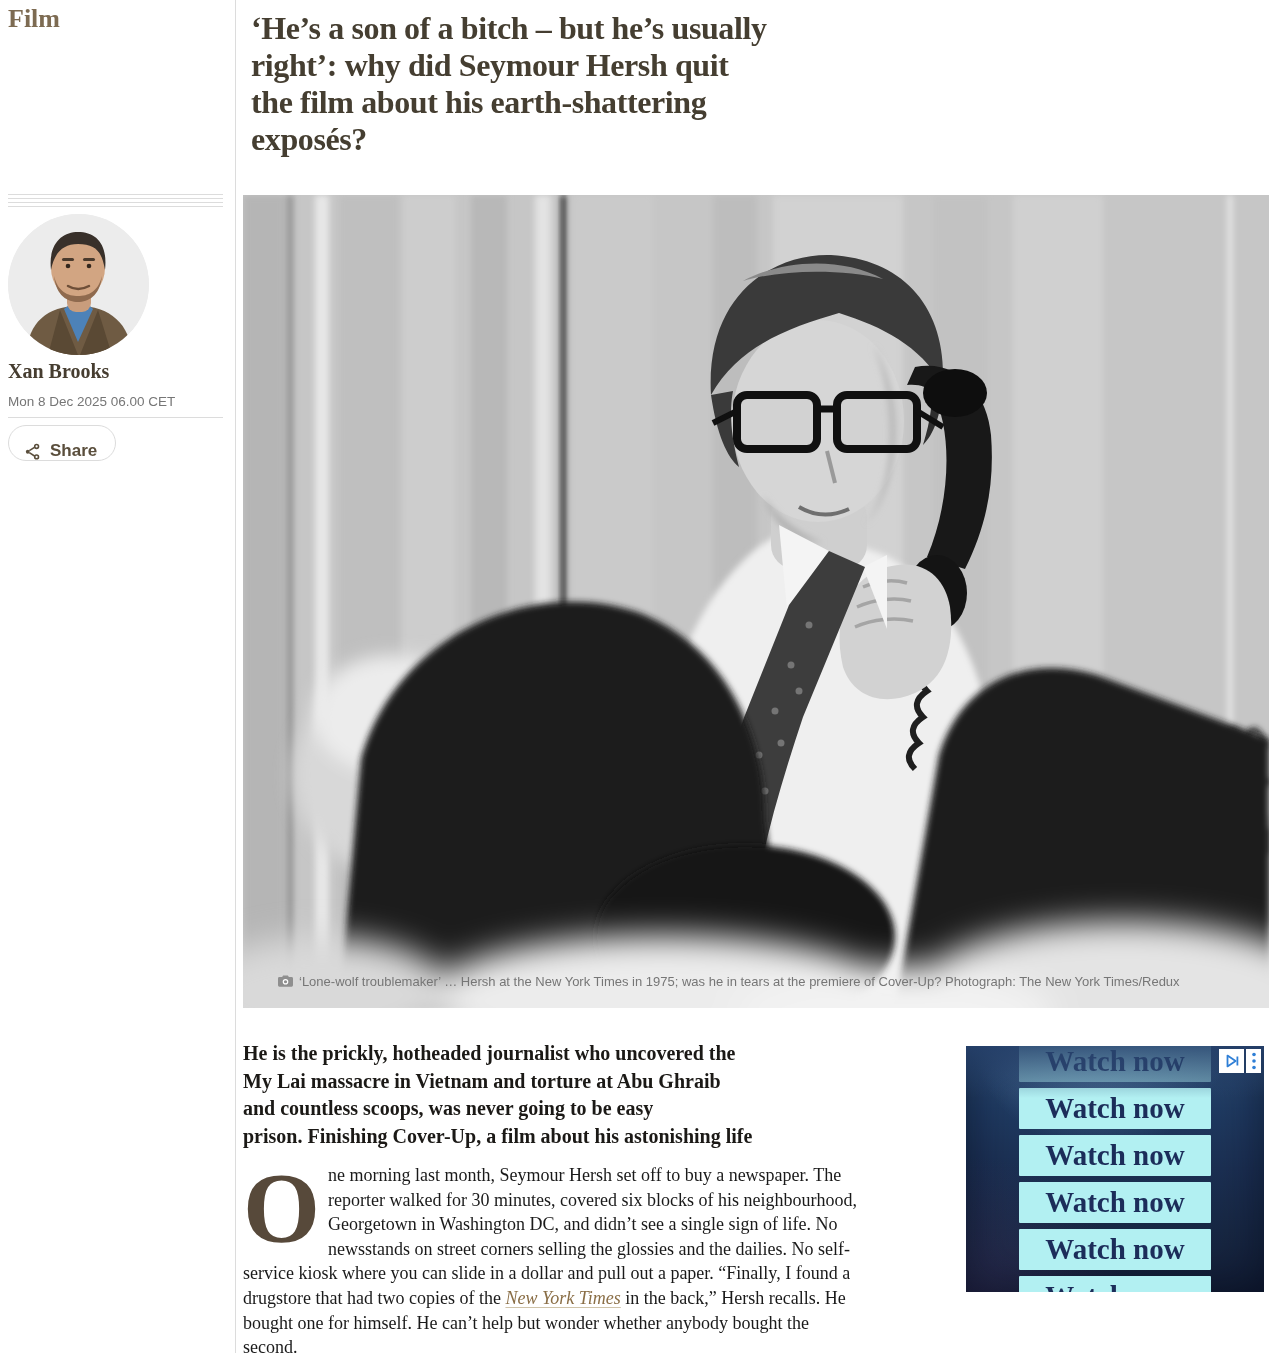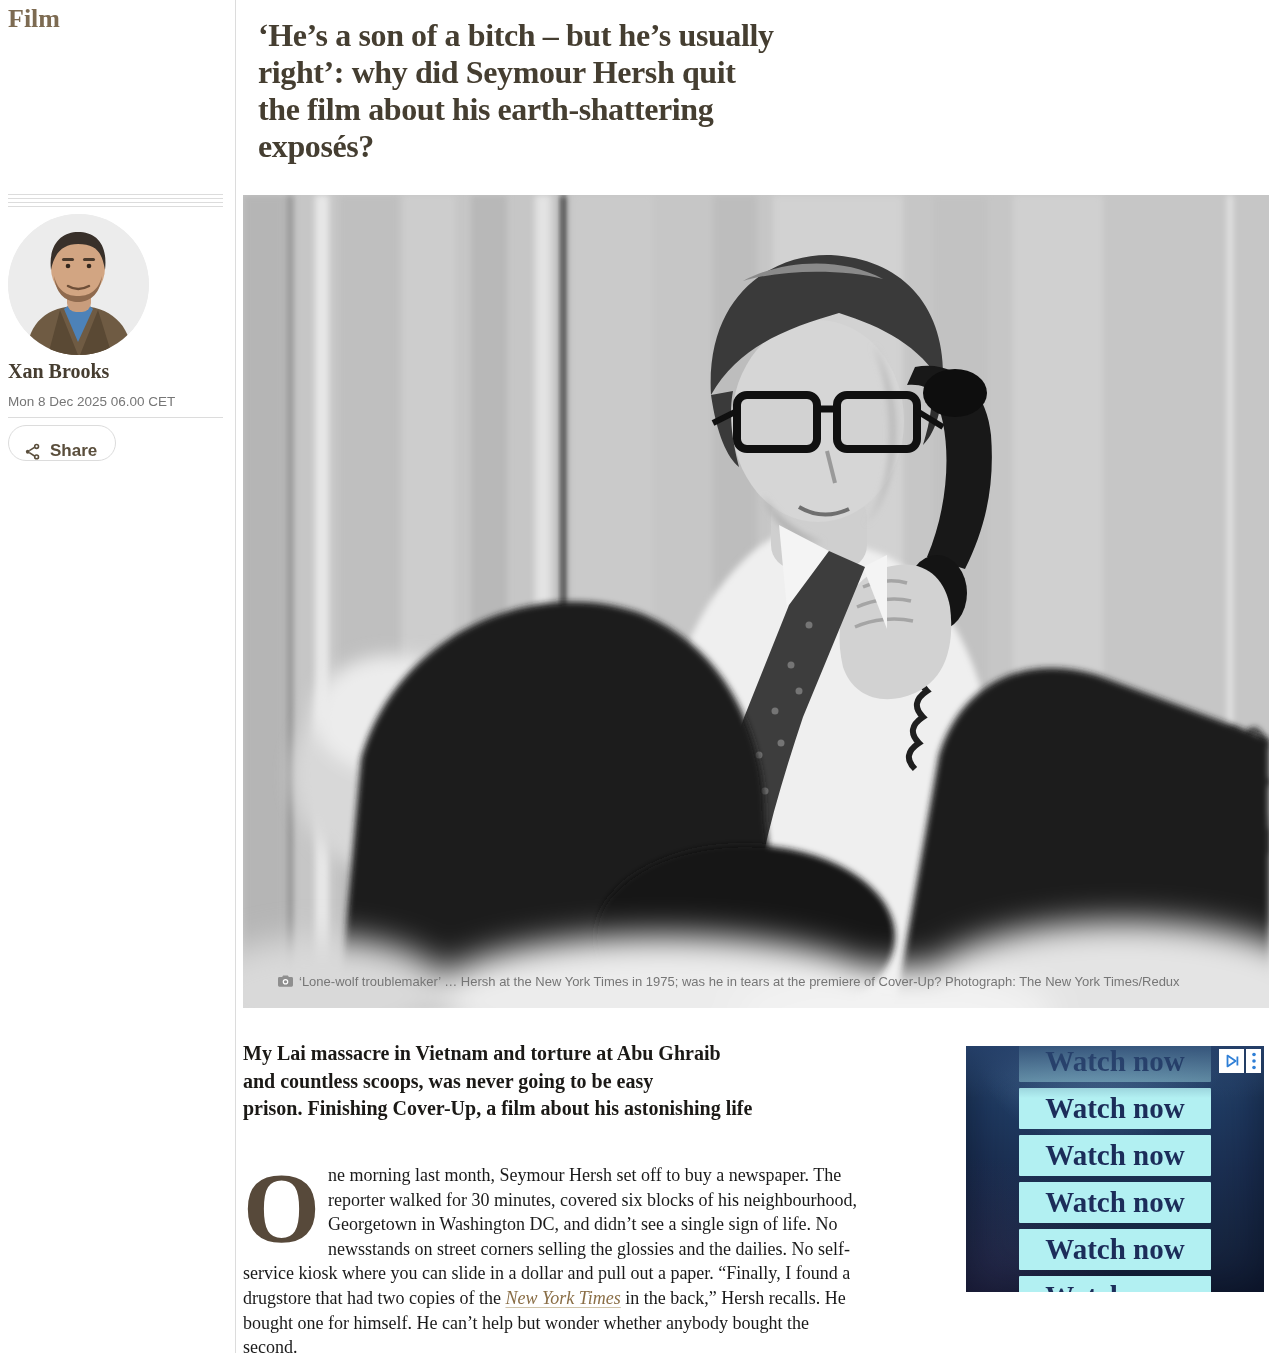--- a/index.html
+++ b/index.html
@@ -115,21 +115,21 @@
         <line x1="8" y1="11" x2="15" y2="6.5"></line>
         <line x1="8" y1="13.5" x2="15" y2="18"></line>
         <circle cx="6" cy="12.3" r="2.4" fill="#5a4e3c" stroke="none"></circle>
         <circle cx="17.2" cy="5.6" r="2.4"></circle>
         <circle cx="17.2" cy="18.8" r="2.4"></circle>
       </g>
     </svg>
     <span>Share</span>
   </button>
 
-  <h1 class="headline" style="margin:15px;">
+  <h1 class="headline" style="margin:8px;">
     <div>‘He’s a son of a bitch – but he’s usually</div>
     <div>right’: why did Seymour Hersh quit</div>
     <div>the film about his earth-shattering</div>
     <div>exposés?</div>
   </h1>
 
   <figure class="photo" style="margin:0;">
     <svg width="1026" height="813" viewBox="0 0 1026 813">
       <defs>
         <filter id="b1" x="-20%" y="-20%" width="140%" height="140%">
@@ -260,20 +260,21 @@
     <span class="cam">
       <svg width="15" height="12" viewBox="0 0 16 12">
         <path fill="#8f8f8f" d="M5.5 0 L10.5 0 L11.6 1.8 L14.5 1.8 A1.5 1.5 0 0 1 16 3.3 L16 10.5 A1.5 1.5 0 0 1 14.5 12 L1.5 12 A1.5 1.5 0 0 1 0 10.5 L0 3.3 A1.5 1.5 0 0 1 1.5 1.8 L4.4 1.8 Z"></path>
         <circle cx="8" cy="6.8" r="3" fill="#ffffff"></circle>
         <circle cx="8" cy="6.8" r="1.7" fill="#8f8f8f"></circle>
       </svg>
     </span><span>‘Lone-wolf troublemaker’ … Hersh at the New York Times in 1975; was he in tears at the premiere of Cover-Up? Photograph: The New York Times/Redux</span>
   </figcaption>
 
   <div class="standfirst">
+    <div>He is the prickly, hotheaded journalist who uncovered the</div>
     <div>My Lai massacre in Vietnam and torture at Abu Ghraib</div>
     <div>and countless scoops, was never going to be easy</div>
     <div>prison. Finishing Cover-Up, a film about his astonishing life</div>
   </div>
 
   <div class="bodycol">
     <span class="dropcap">O</span><span>ne morning last month, Seymour Hersh set off to buy a newspaper. The reporter walked for 30 minutes, covered six blocks of his neighbourhood, Georgetown in Washington DC, and didn’t see a single sign of life. No newsstands on street corners selling the glossies and the dailies. No self-service kiosk where you can slide in a dollar and pull out a paper. “Finally, I found a drugstore that had two copies of the </span><a class="nyt-link">New York Times</a><span> in the back,” Hersh recalls. He bought one for himself. He can’t help but wonder whether anybody bought the second.</span>
   </div>
 
   <div class="ad">

